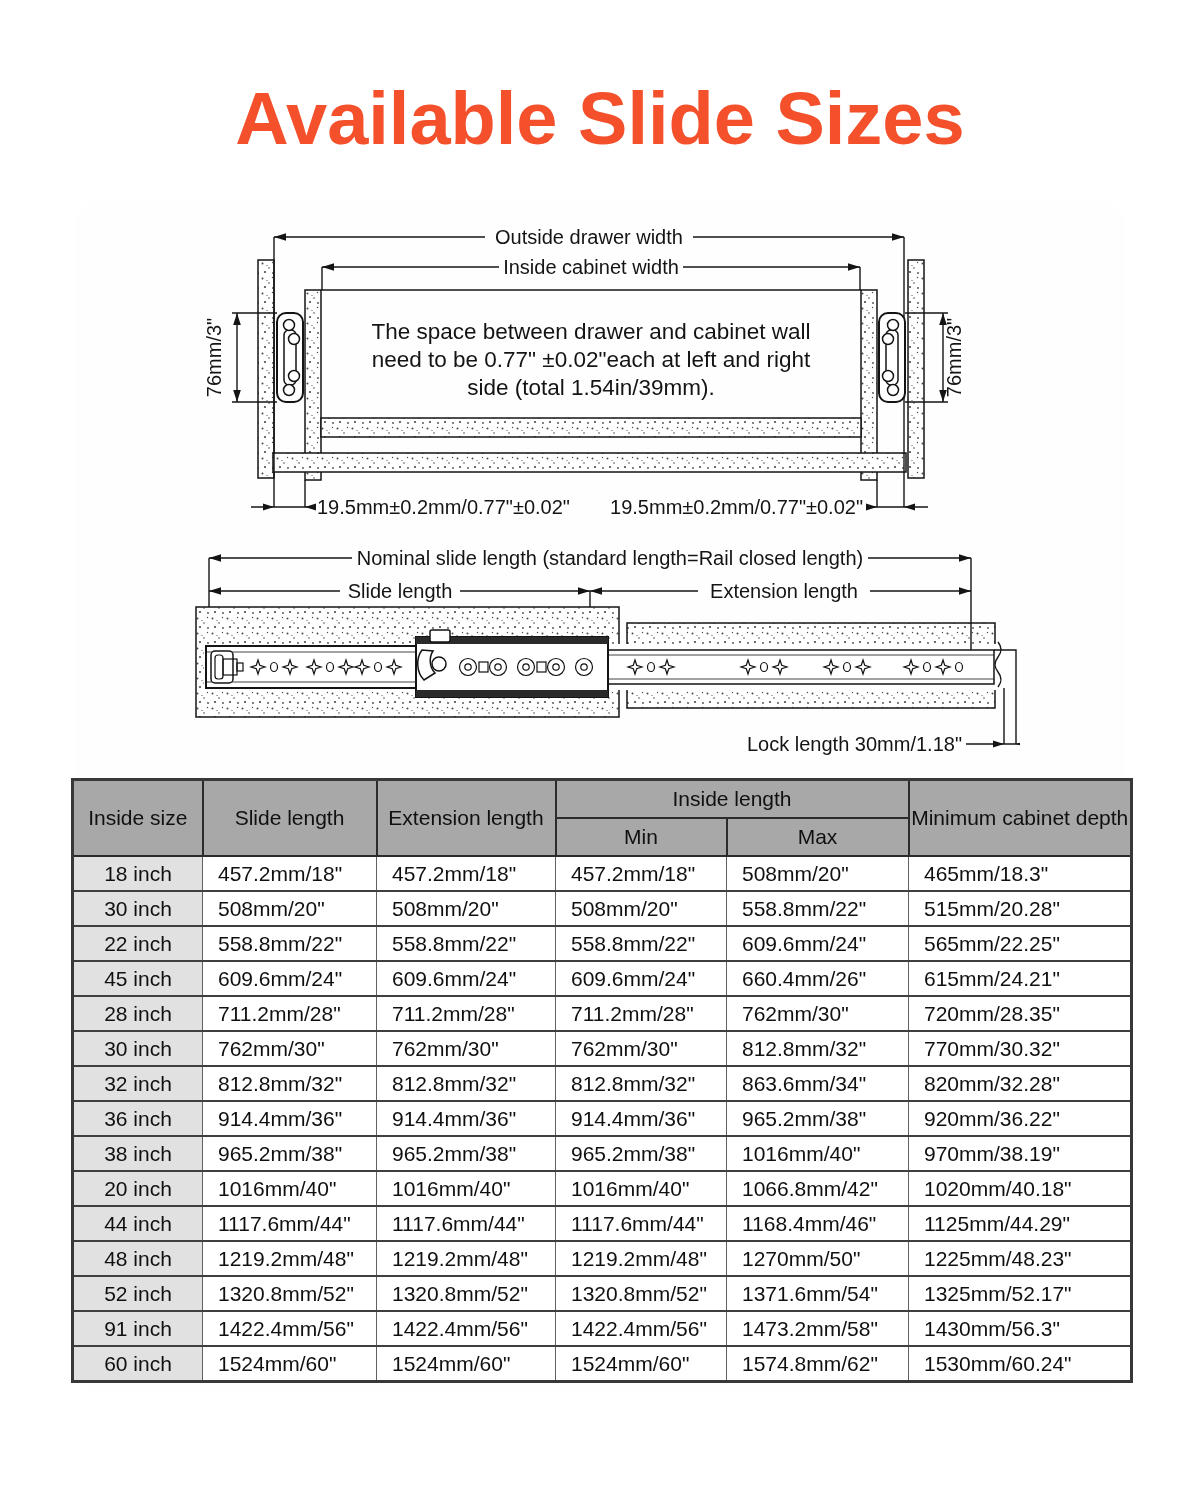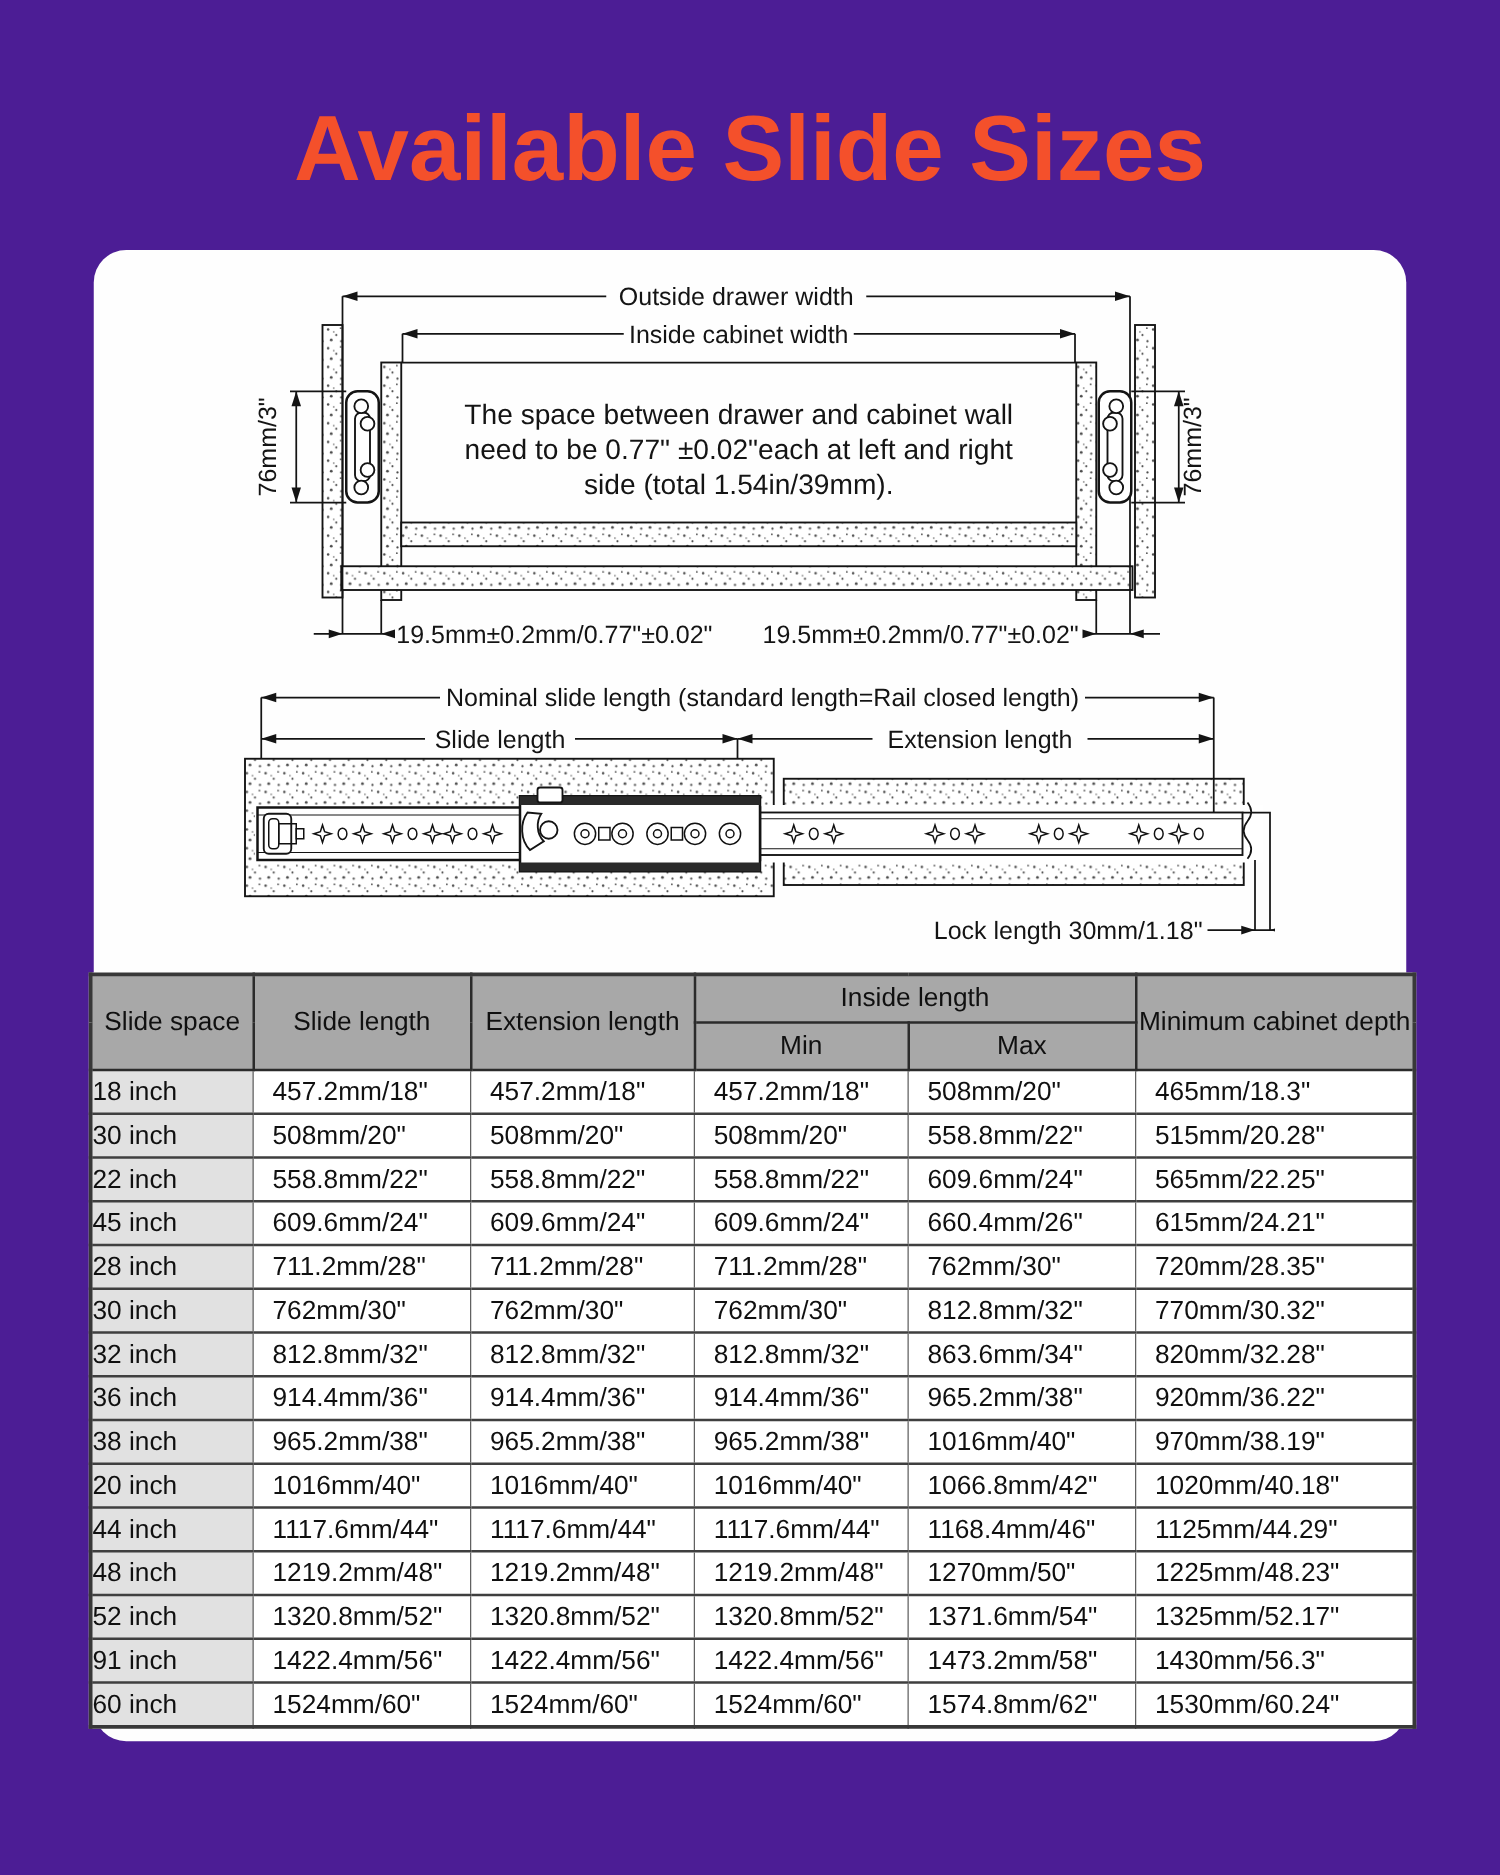--- a/index.html
+++ b/index.html
@@ -1,16 +1,16 @@
 <!DOCTYPE html>
 <html><head>
 <meta charset="utf-8">
 <style>
   html,body{margin:0;padding:0;background:#e8e8e8;}
-  .page{position:relative;width:1200px;height:1500px;background:#4c1d95;
+  .page{position:relative;width:1200px;height:1500px;background:#ffffff;
         font-family:"Liberation Sans",sans-serif;overflow:hidden;}
   .title{position:absolute;left:0;top:82px;width:100%;margin:0;text-align:center;
          font-size:74px;font-weight:800;line-height:1;color:#f4502b;}
   .card{position:absolute;left:75px;top:200px;width:1050px;height:1193px;
         background:#fefefe;border-radius:26px;}
   .d1{position:absolute;left:80px;top:15px;}
   .d2{position:absolute;left:105px;top:340px;}
   
   .ln{stroke:#141414;stroke-width:1.4;fill:none;}
   .thin{stroke:#141414;stroke-width:0.8;fill:none;}
@@ -25,21 +25,21 @@
   .hole{fill:none;stroke:#111111;stroke-width:1.2;}
   
   table.sizes{position:absolute;left:71px;top:778px;width:1059px;border-collapse:collapse;
               table-layout:fixed;font-size:21px;color:#101010;background:#ffffff;
               border:3px solid #383838;}
   table.sizes th{background:#a8a8a8;font-weight:400;border:2px solid #2b2b2b;
                  height:36px;text-align:center;padding:0;}
   table.sizes td{border-top:2px solid #3f3f3f;border-bottom:2px solid #3f3f3f;
                  border-left:1px solid #616161;border-right:1px solid #616161;
                  height:33px;padding:0 0 0 15px;background:#ffffff;white-space:nowrap;}
-  table.sizes td.size{background:#e1e1e1;padding:0;}
+  table.sizes td.size{background:#e1e1e1;text-align:center;padding:0;}
 </style>
 </head>
 <body>
 
 <div class="page">
 
   <h1 class="title" style="color: rgb(244, 80, 43);">Available Slide Sizes</h1>
 
   <div class="card">
 
@@ -268,21 +268,21 @@
     <colgroup>
       <col style="width:130px">
         <col style="width:174px">
         <col style="width:179px">
       <col style="width:171px">
         <col style="width:182px">
         <col style="width:223px">
     </colgroup>
     <thead>
       <tr>
-        <th rowspan="2">Slide space</th>
+        <th rowspan="2">Inside size</th>
         <th rowspan="2">Slide length</th>
         <th rowspan="2">Extension length</th>
         <th colspan="2">Inside length</th>
         <th rowspan="2">Minimum cabinet depth</th>
       </tr>
       <tr>
         <th>Min</th>
         <th>Max</th>
       </tr>
     </thead>

